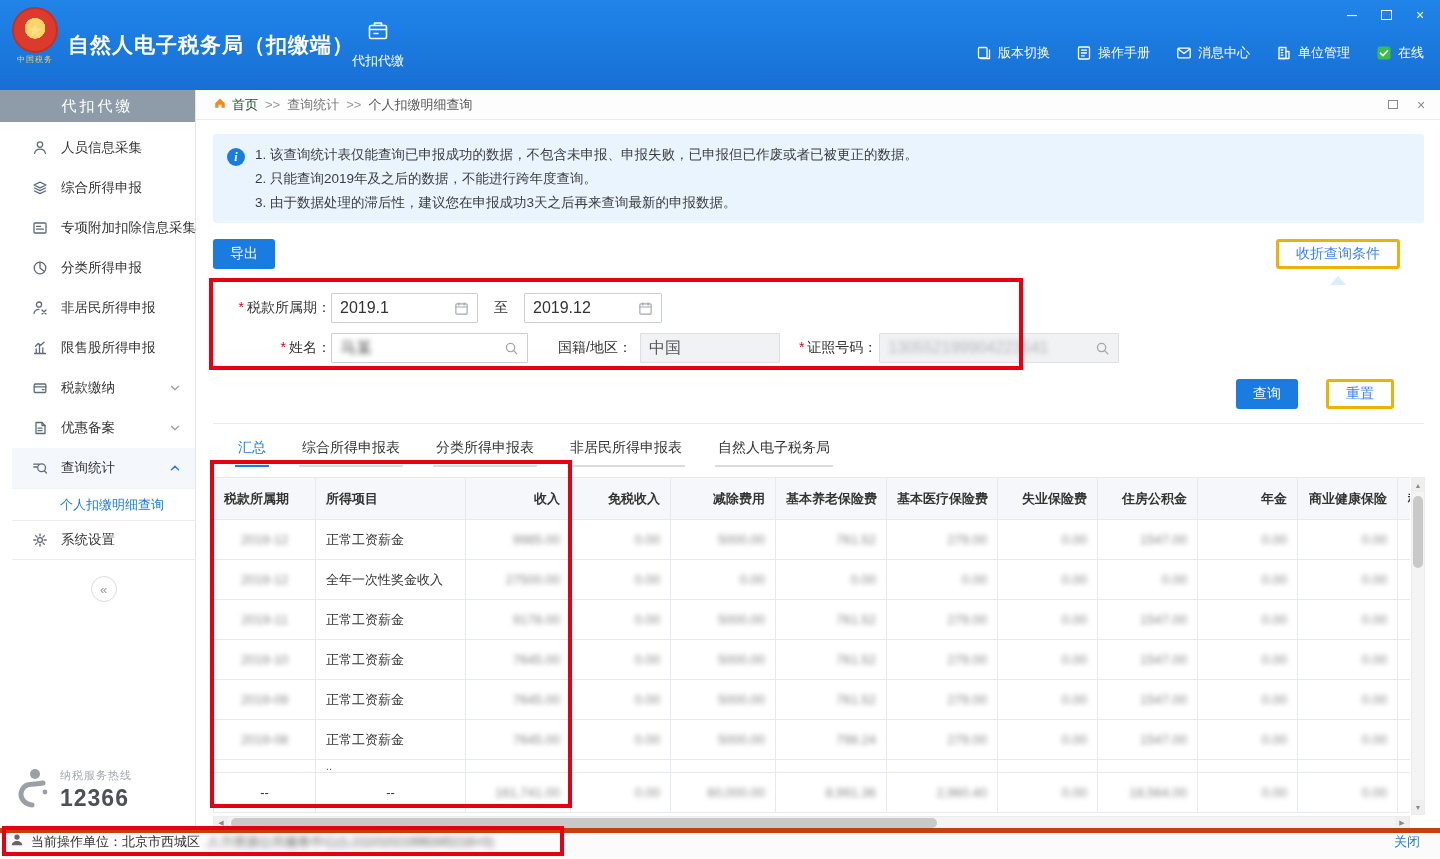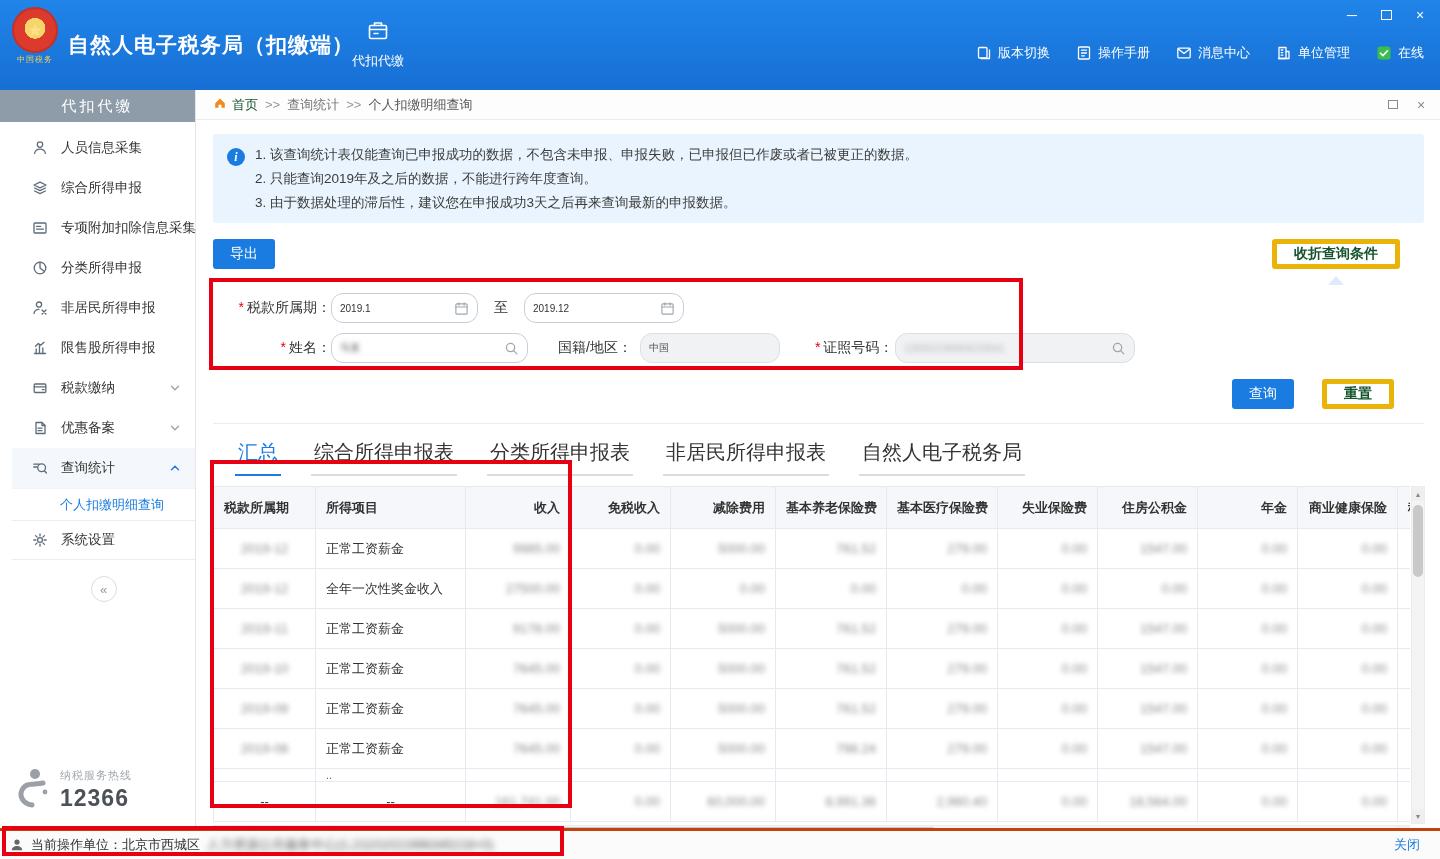--- a/index.html
+++ b/index.html
@@ -50,39 +50,39 @@
   .panel-restore-glyph{width:10px;height:9px;border:1.3px solid #8a8a8a;display:inline-block;}
 
   .content{padding:14px 16px 0 17px;}
   .notice{background:#e9f4fe;border-radius:3px;padding:12px 14px;display:flex;gap:10px;}
   .notice-icon{width:18px;height:18px;border-radius:50%;background:#1a7ce0;color:#fff;font-size:12px;font-style:italic;font-weight:bold;font-family:"Liberation Serif",serif;display:flex;align-items:center;justify-content:center;flex:none;margin-top:2px;}
   .notice-lines{display:flex;flex-direction:column;gap:7px;font-size:13.5px;color:#3c3c3c;line-height:17px;}
 
   .toolbar{margin-top:16px;display:flex;align-items:center;}
   .btn{height:30px;border-radius:3px;font-size:14px;display:inline-flex;align-items:center;justify-content:center;padding:0 17px;cursor:pointer;border:none;font-family:inherit;white-space:nowrap;}
   .btn-primary{background:#1a7ce0;color:#fff;}
-  .btn-outline{background:#fff;color:#14532d;border:5px solid #eab308;font-weight:bold;}
+  .btn-outline{background:#fff;color:#3b82f6;border:3px solid #eab308;}
   .collapse-wrap{margin-left:auto;margin-right:24px;position:relative;}
   .caret-up{position:absolute;left:50%;top:37px;transform:translateX(-50%);width:0;height:0;border-left:8px solid transparent;border-right:8px solid transparent;border-bottom:9px solid #dfeafc;}
 
   .filter{margin-top:24px;display:flex;flex-direction:column;gap:10px;}
   .frow{display:flex;align-items:center;height:30px;}
   .flabel{width:118px;text-align:right;font-size:14px;color:#333;flex:none;white-space:nowrap;}
   .flabel2{text-align:right;font-size:14px;color:#333;white-space:nowrap;}
   .req{color:#e60012;margin-right:3px;}
-  .input{height:30px;border:1px solid #c9ced6;border-radius:12px;display:flex;align-items:center;padding:0 8px;font-size:10px;color:#333;background:#fff;}
+  .input{height:30px;border:1px solid #c9ced6;border-radius:1px;display:flex;align-items:center;padding:0 8px;font-size:16px;color:#333;background:#fff;}
   .input .inico{margin-left:auto;color:#a0a6ad;display:flex;flex:none;}
   .input.gray{background:#f1f2f4;border-color:#dcdfe3;color:#555;}
   .to-label{margin:0 16px;color:#333;}
 
   .actions-row{display:flex;justify-content:flex-end;gap:28px;margin-top:16px;padding-right:30px;}
   .section-divider{margin-top:14px;border-bottom:1px solid #ececec;}
 
   .tabs{display:flex;gap:30px;margin-top:9px;padding-left:22px;}
-  .tab{font-size:20px;color:#333;padding:6px 3px 8px;border-bottom:2px solid #dcdcdc;cursor:pointer;white-space:nowrap;}
+  .tab{font-size:14px;color:#333;padding:6px 3px 8px;border-bottom:2px solid #dcdcdc;cursor:pointer;white-space:nowrap;}
   .tab.active{color:#1a7ce0;border-bottom-color:#1a7ce0;}
 
   .table-region{margin-top:10px;position:relative;width:1212px;}
   .table-wrap{width:1197px;overflow:hidden;}
   table{border-collapse:collapse;table-layout:fixed;width:1214px;font-size:13px;}
   th,td{border:1px solid #e6e9ee;padding:0 10px;height:40px;overflow:hidden;white-space:nowrap;}
   thead th{background:#f6f7fa;font-weight:bold;height:42px;color:#333;}
   .c-center{text-align:center;}
   .c-left{text-align:left;}
   .c-right{text-align:right;}
@@ -92,21 +92,21 @@
   .blur-heavy{filter:blur(3px);color:#555;}
   tr.partial td{height:13px;font-size:11px;color:#666;padding-top:0;padding-bottom:0;line-height:10px;}
   .vscroll{position:absolute;top:0;right:0;width:14px;height:338px;background:#f4f4f4;display:flex;flex-direction:column;align-items:center;border:1px solid #ececec;}
   .scroll-arr{height:14px;width:100%;font-size:7px;color:#8a8a8a;display:flex;align-items:center;justify-content:center;background:#efefef;cursor:pointer;flex:none;}
   .vthumb{width:10px;height:72px;background:#c9c9c9;border-radius:5px;margin-top:4px;cursor:pointer;}
   .hscroll{margin-top:3px;width:1197px;height:14px;background:#f4f4f4;display:flex;align-items:center;justify-content:space-between;position:relative;border:1px solid #ececec;}
   .hscroll .scroll-arr{width:14px;height:100%;}
   .hthumb{position:absolute;left:17px;width:706px;height:10px;background:#c9c9c9;border-radius:5px;cursor:pointer;}
 
   
-  .statusbar{position:absolute;left:0;right:0;bottom:0;height:31px;border-top:3px solid #c2410c;background:#fbfbfb;display:flex;align-items:center;padding:0 20px 0 10px;font-size:13px;color:#333;gap:7px;z-index:6;}
+  .statusbar{position:absolute;left:0;right:0;bottom:0;height:31px;border-top:5px solid #c2410c;background:#fbfbfb;display:flex;align-items:flex-start;padding:0 20px 0 10px;font-size:13px;color:#333;gap:7px;z-index:6;}
   .statusbar .uicon{color:#666;display:flex;}
   .close-link{margin-left:auto;color:#1a7ce0;cursor:pointer;}
 
   
   .anno{position:absolute;border:4px solid #e60012;pointer-events:none;z-index:50;}
   .anno1{left:209px;top:278px;width:814px;height:92px;}
   .anno2{left:210px;top:460px;width:362px;height:348px;}
   .anno3{left:2px;top:826px;width:562px;height:30px;}
 </style>
 </head>
@@ -362,21 +362,21 @@
           <span class="input" style="width:147px;">
             <span>2019.1</span>
             <span class="inico">
                 <svg width="15" height="15" viewBox="0 0 16 16" fill="none" stroke="currentColor" stroke-width="1.2" stroke-linecap="round">
                   <rect x="2" y="3" width="12" height="11" rx="1"></rect>
                   <path d="M2 6.4h12M5.2 1.8v2.6M10.8 1.8v2.6"></path>
                 </svg>
               </span>
           </span>
           <span class="to-label">至</span>
-          <span class="input" style="width:160px;">
+          <span class="input" style="width:138px;">
             <span>2019.12</span>
             <span class="inico">
                 <svg width="15" height="15" viewBox="0 0 16 16" fill="none" stroke="currentColor" stroke-width="1.2" stroke-linecap="round">
                   <rect x="2" y="3" width="12" height="11" rx="1"></rect>
                   <path d="M2 6.4h12M5.2 1.8v2.6M10.8 1.8v2.6"></path>
                 </svg>
               </span>
           </span>
         </div>
         <div class="frow">
@@ -387,21 +387,21 @@
                 <svg width="15" height="15" viewBox="0 0 16 16" fill="none" stroke="currentColor" stroke-width="1.4" stroke-linecap="round">
                   <circle cx="7" cy="7" r="4.4"></circle>
                   <path d="M10.3 10.3l3.4 3.4"></path>
                 </svg>
               </span>
           </span>
           <span class="flabel2" style="margin-left:30px;">国籍/地区：</span>
           <span class="input gray" style="width:140px;margin-left:8px;">
             <span>中国</span>
           </span>
-          <span class="flabel2" style="margin-left:35px;"><span class="req">*</span><span>证照号码：</span></span>
+          <span class="flabel2" style="margin-left:19px;"><span class="req">*</span><span>证照号码：</span></span>
           <span class="input gray" style="width:240px;margin-left:2px;">
             <span class="blur-light">130552199904223541</span>
             <span class="inico">
                 <svg width="15" height="15" viewBox="0 0 16 16" fill="none" stroke="currentColor" stroke-width="1.4" stroke-linecap="round">
                   <circle cx="7" cy="7" r="4.4"></circle>
                   <path d="M10.3 10.3l3.4 3.4"></path>
                 </svg>
               </span>
           </span>
         </div>

